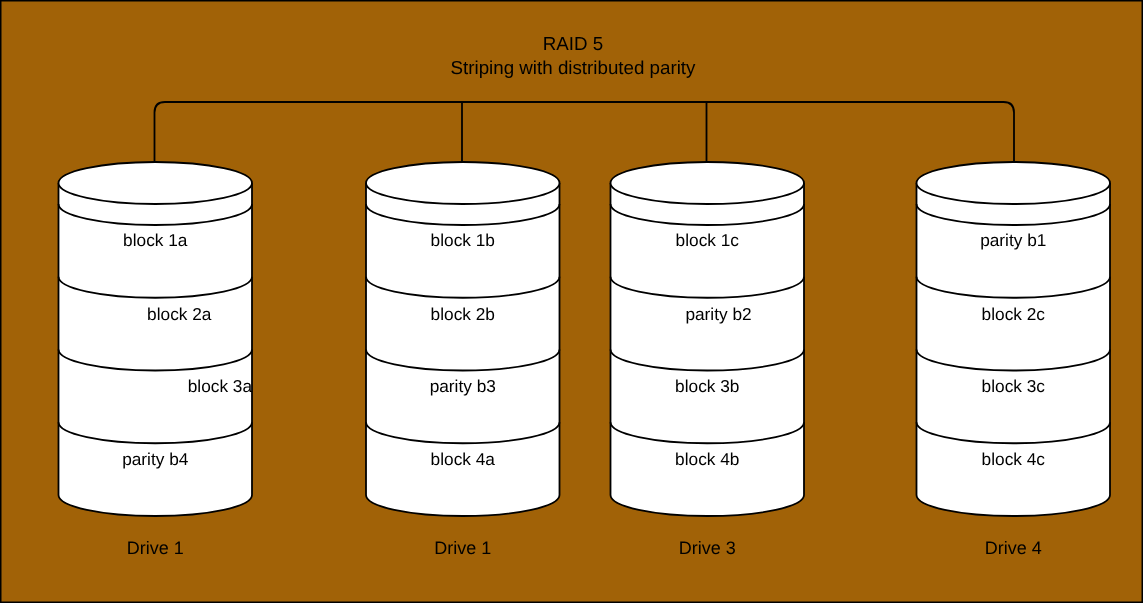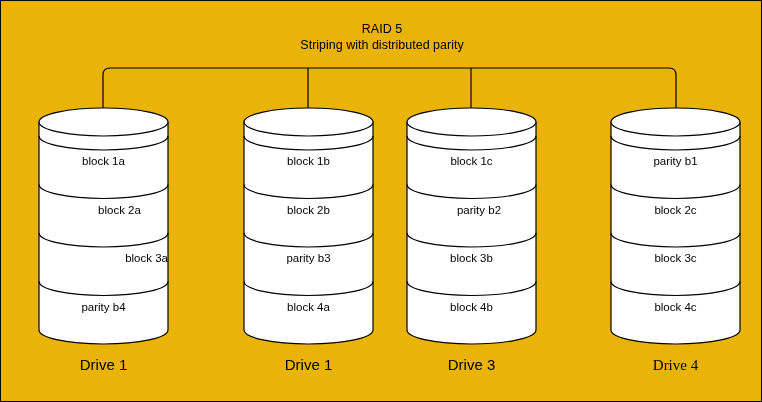--- a/index.html
+++ b/index.html
@@ -4,21 +4,21 @@
 <style>
   html, body {
     margin: 0;
     padding: 0;
     background: #ffffff;
   }
   #canvas {
     position: relative;
     width: 762px;
     height: 402px;
-    background: #eab308;
+    background: #a16207;
     border: 1px solid #000000;
     box-sizing: border-box;
     overflow: hidden;
     font-family: "Liberation Sans", sans-serif;
     color: #000000;
   }
   #diagram-svg {
     position: absolute;
     left: 0;
     top: 0;
@@ -42,21 +42,21 @@
   .cell-label {
     position: absolute;
     font-size: 11.5px;
     color: #000000;
     text-align: center;
     white-space: nowrap;
     line-height: 14px;
   }
   .drive-caption {
     position: absolute;
-    font-size: 15px;
+    font-size: 12px;
     color: #000000;
     text-align: center;
     white-space: nowrap;
     line-height: 14px;
   }
 </style>
 </head>
 <body>
 
 <div id="canvas">
@@ -121,16 +121,16 @@
       <div class="drive-caption" style="left: 243px; top: 357px; width: 129px;">Drive 1</div>
       <div class="cell-label" style="left: 406px; top: 153.25px; width: 129px;">block 1c</div>
       <div class="cell-label" style="left: 406px; top: 201.75px; width: 144px;">parity b2</div>
       <div class="cell-label" style="left: 406px; top: 250.25px; width: 129px;">block 3b</div>
       <div class="cell-label" style="left: 406px; top: 298.75px; width: 129px;">block 4b</div>
       <div class="drive-caption" style="left: 406px; top: 357px; width: 129px;">Drive 3</div>
       <div class="cell-label" style="left: 610px; top: 153.25px; width: 129px;">parity b1</div>
       <div class="cell-label" style="left: 610px; top: 201.75px; width: 129px;">block 2c</div>
       <div class="cell-label" style="left: 610px; top: 250.25px; width: 129px;">block 3c</div>
       <div class="cell-label" style="left: 610px; top: 298.75px; width: 129px;">block 4c</div>
-      <div class="drive-caption" style="left: 610px; top: 357px; width: 129px; font-family: Liberation Serif, serif;">Drive 4</div>
+      <div class="drive-caption" style="left: 610px; top: 357px; width: 129px;">Drive 4</div>
     </div>
 
 </div>
 
 </body></html>

